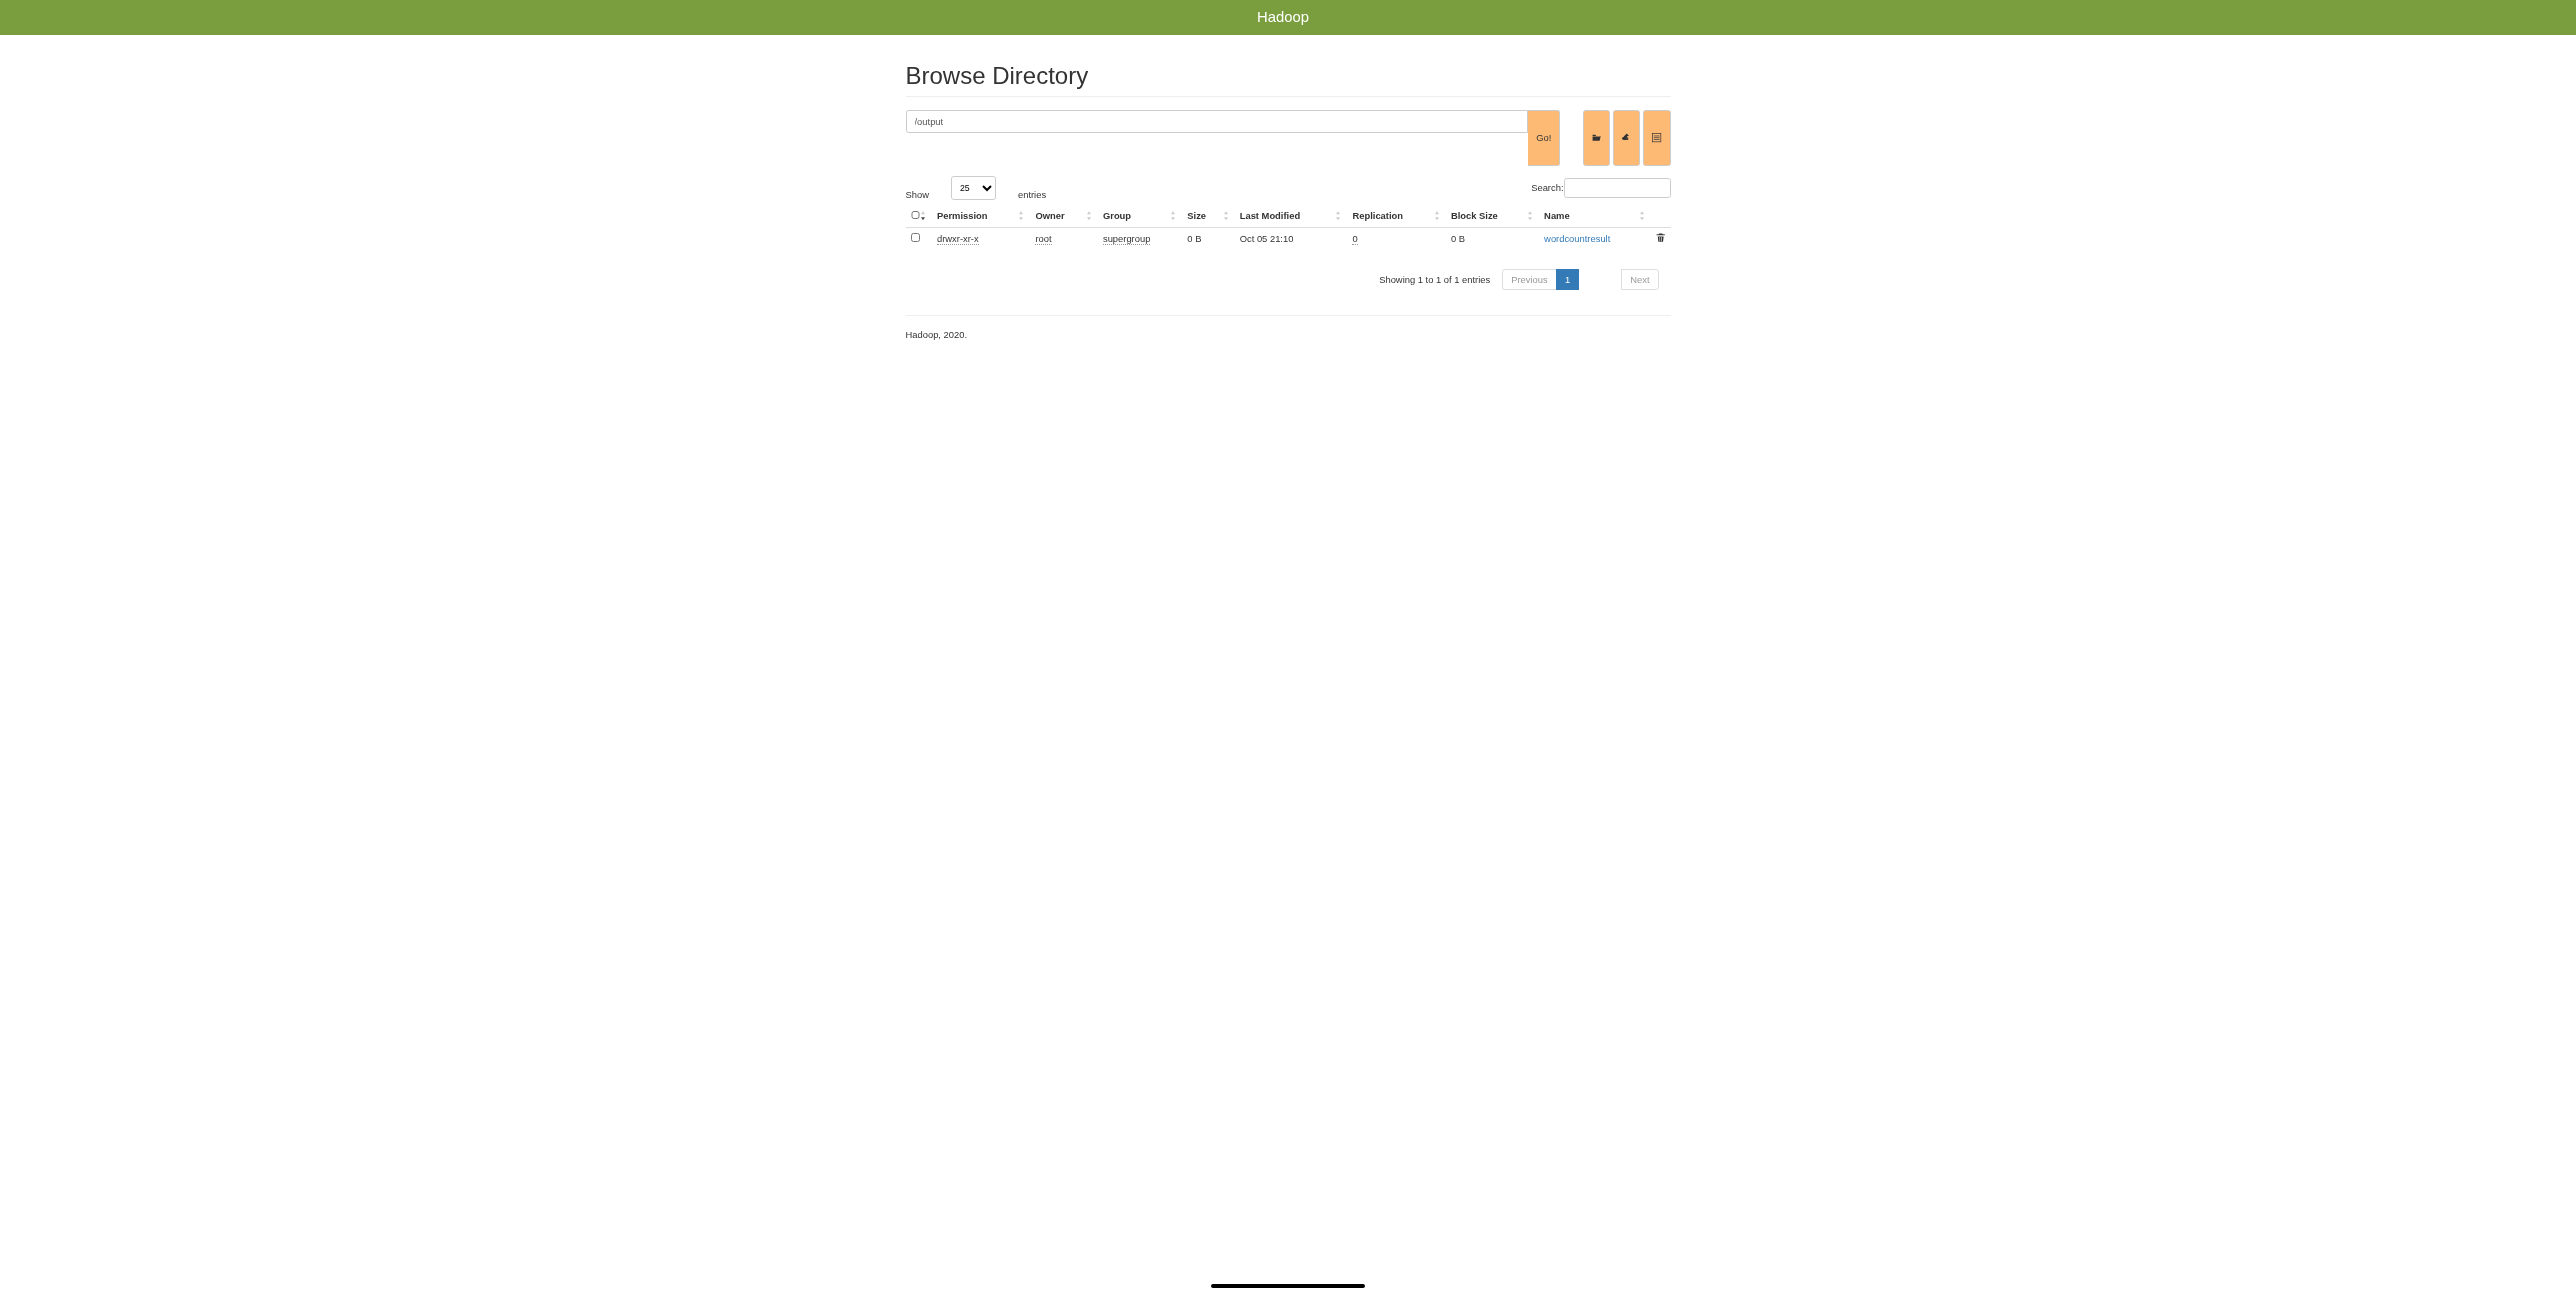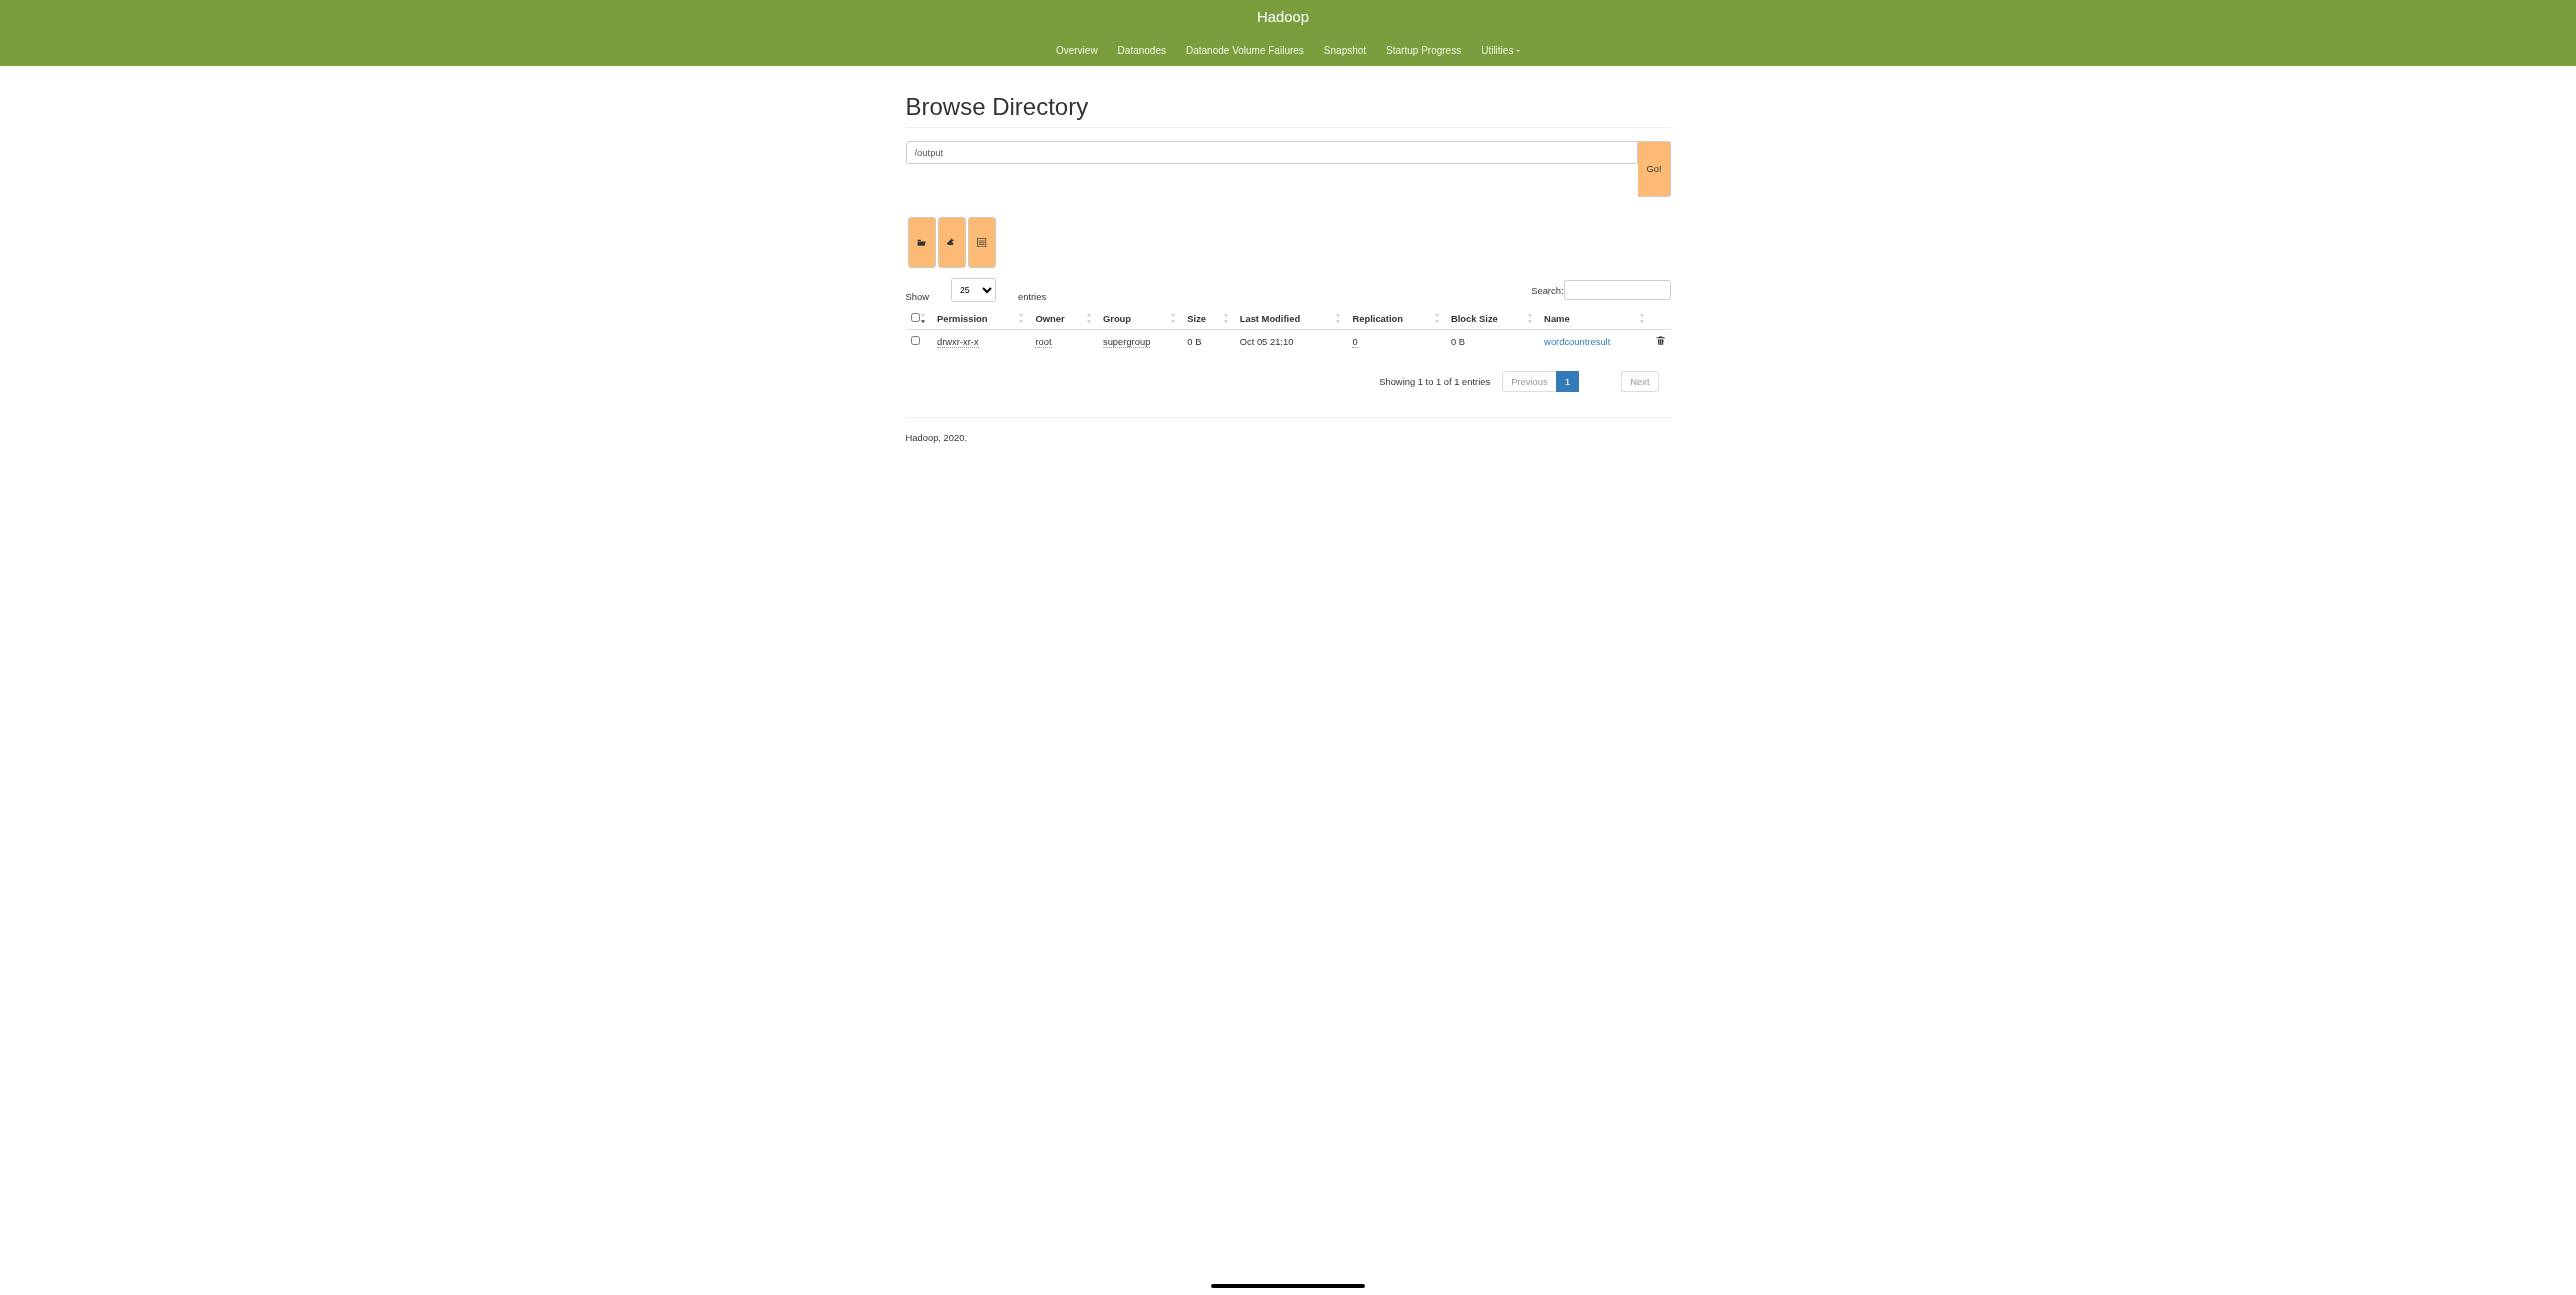--- a/index.html
+++ b/index.html
@@ -77,21 +77,20 @@
     .page-header h1 {
       font-size: 24px;
       font-weight: 500;
       color: #333;
     }
     .toolbar-row {
       display: flex;
       align-items: stretch;
       margin-bottom: 10px;
       gap: 20px;
-      flex-direction: column;
     }
     .input-group {
       display: flex;
       flex: 1;
     }
     .form-control {
       display: block;
       width: 100%;
       height: 23px;
       padding: 4px 8px;
@@ -322,40 +321,20 @@
       background: #000;
       border-radius: 2px;
     }
   </style>
 </head>
 <body>
 
 <nav class="navbar">
   <div class="navbar-container">
     <a class="navbar-brand">Hadoop</a>
-    <ul class="navbar-nav">
-      <li>
-          <a>Overview</a>
-        </li>
-      <li>
-          <a>Datanodes</a>
-        </li>
-      <li>
-          <a>Datanode Volume Failures</a>
-        </li>
-      <li>
-          <a>Snapshot</a>
-        </li>
-      <li>
-          <a>Startup Progress</a>
-        </li>
-      <li>
-          <a><span>Utilities</span><span class="caret"></span></a>
-        </li>
-    </ul>
   </div>
 </nav>
 
 <div class="container">
   <div class="page-header">
     <h1>Browse Directory</h1>
   </div>
 
   <div class="toolbar-row">
     <div class="input-group">

